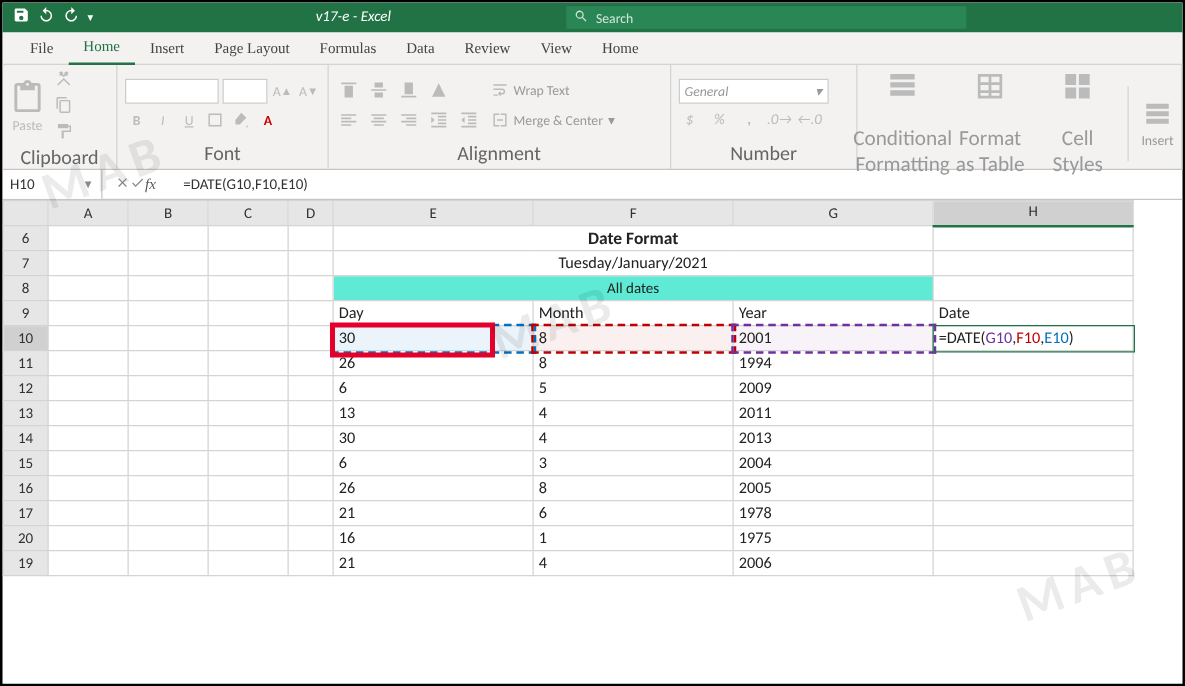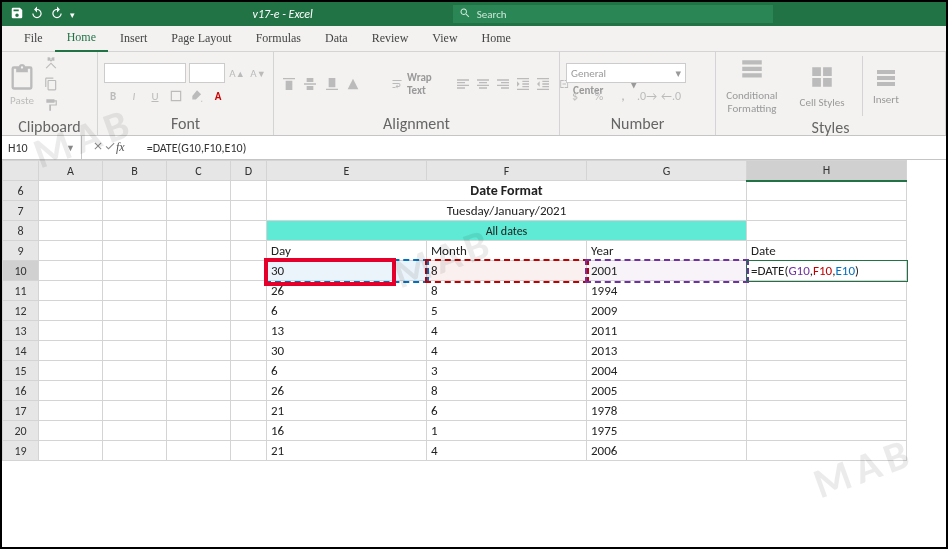--- a/index.html
+++ b/index.html
@@ -30,35 +30,35 @@
   .grp-font { width: 176px; }
   .grp-font .font-row1, .grp-font .font-row2 { display: flex; gap: 3px; align-items: center; }
   .grp-font .font-col { display:flex; flex-direction:column; gap:4px; width:100%; }
   .grp-font .drop { border:1px solid #ccc; background:#fff; height:20px; display:flex; align-items:center; padding:0 4px; color:#bbb; }
   .grp-font .drop.small { width:36px; }
   .grp-font .drop.big { flex:1; }
   .grp-font .iconbtn { width:18px; height:18px; display:flex; align-items:center; justify-content:center; color:#bbb; }
   .grp-font .iconbtn svg { width:14px; height:14px; fill:#bbb; }
 
   .grp-align { width: 286px; }
-  .grp-align .align-col { display: flex; flex-direction: row; gap: 4px; width:100%;font-weight:bold; }
+  .grp-align .align-col { display: flex; flex-direction: column; gap: 4px; width:100%; }
   .grp-align .row { display:flex; gap:4px; align-items:center; }
   .grp-align .iconbtn { width:20px; height:20px; display:flex; align-items:center; justify-content:center; color:#bbb; }
   .grp-align .iconbtn svg { width:16px; height:16px; fill:#bbb; }
   .grp-align .textbtn { display:flex; align-items:center; gap:4px; color:#999; padding:0 4px; }
 
   .grp-number { width: 156px; }
-  .grp-number .num-col { display:flex; flex-direction:column; gap:4px; width:100%; }
+  .grp-number .num-col { display:flex; flex-direction:column; gap:4px; width:100%;font-style:italic; }
   .grp-number .drop { border:1px solid #ccc; background:#fff; height:20px; display:flex; align-items:center; justify-content:space-between; padding:0 4px; color:#999; width:120px; }
   .grp-number .row { display:flex; gap:6px; }
   .grp-number .iconbtn { width:18px; height:18px; color:#bbb; display:flex; align-items:center; justify-content:center; font-size:12px; }
 
   .grp-styles { flex: 1; }
   .grp-styles .row { display:flex; gap:10px; align-items:center; }
-  .grp-styles .bigbtn { display:flex; flex-direction:column; align-items:center; gap:6px; color:#999; font-size:11px; text-align:center; width:60px; }
+  .grp-styles .bigbtn { display:flex; flex-direction:column; align-items:center; gap:18px; color:#999; font-size:17px; text-align:center; width:60px; }
   .grp-styles .bigbtn svg { width:26px; height:26px; fill:#bbb; }
   .grp-styles .ins { display:flex; flex-direction:column; align-items:center; color:#999; gap:2px; }
 
   .namebox-row { height: 24px; border-bottom: 1px solid #c5c5c5; display:flex; align-items:center; font-size:12px; }
   .namebox { width: 80px; border-right:1px solid #c5c5c5; height:100%; display:flex; align-items:center; padding:0 6px; background:#fff; color:#333; }
   .namebox .arrow { margin-left:auto; color:#888; font-size:9px; }
   .fx-icons { display:flex; gap:0; padding:0 10px; align-items:center; color:#888; }
   .fx-icons svg { width:12px; height:12px; fill:#888; }
   .fx-label { font-style:italic; font-family:"Times New Roman",serif; color:#555; margin-right:6px; }
   .formula-bar { flex:1; padding:0 6px; color:#333; }
@@ -288,34 +288,39 @@
     <div class="group-body">
       <div class="row">
         <div class="bigbtn">
             <svg viewBox="0 0 24 24">
               <path d="M3 3h18v4H3zm0 6h18v4H3zm0 6h18v4H3z"></path>
             </svg>
             <span>Conditional Formatting</span>
           </div>
         <div class="bigbtn">
             <svg viewBox="0 0 24 24">
+              <path d="M3 3h18v18H3zm2 2v4h6V5zm8 0v4h6V5zM5 11v4h6v-4zm8 0v4h6v-4zM5 17v2h6v-2zm8 0v2h6v-2z"></path>
+            </svg>
+            <span>Format as Table</span>
+          </div>
+        <div class="bigbtn">
+            <svg viewBox="0 0 24 24">
               <path d="M3 3h8v8H3zm10 0h8v8h-8zM3 13h8v8H3zm10 0h8v8h-8z"></path>
             </svg>
             <span>Cell Styles</span>
           </div>
         <div style="border-left:1px solid #d4d4d4; height:60px;"></div>
         <div class="ins">
             <svg width="24" height="24" viewBox="0 0 24 24" fill="#bbb">
               <path d="M3 3h18v4H3zm0 6h18v4H3zm0 6h18v4H3z"></path>
             </svg>
             <span>Insert</span>
           </div>
       </div>
     </div>
-    <div class="group-label">Styles</div>
   </div>
 </div>
 
 <div class="namebox-row">
   <div class="namebox">
       <span>H10</span>
       <span class="arrow">▼</span>
     </div>
   <div class="fx-icons">
     <span><svg viewBox="0 0 24 24">

